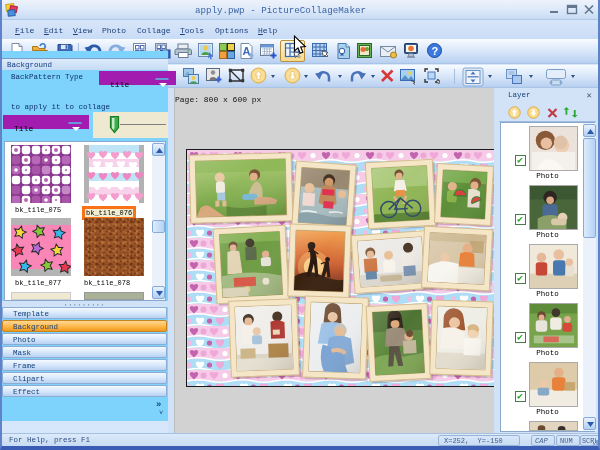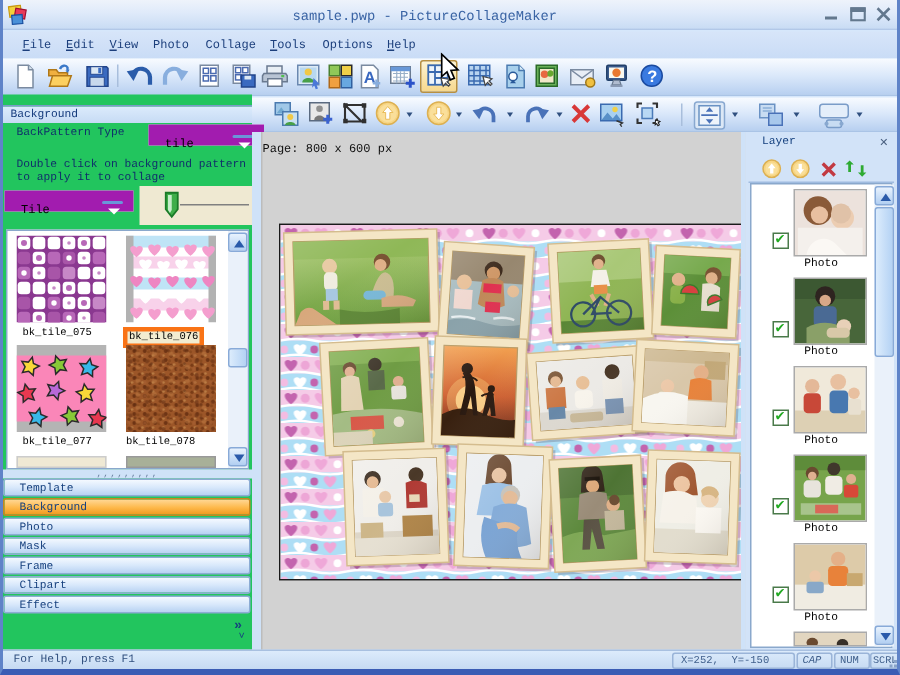--- a/index.html
+++ b/index.html
@@ -16,21 +16,21 @@
 .mi { position:absolute; top:5px; color:#1c3f7c;text-align:right; }
 #toolbar1 { position:absolute; left:2px; top:39px; width:596px; height:25px;
   background:linear-gradient(180deg,#f8fbff 0%,#d9e7fa 50%,#b8d0f0 100%); border-bottom:1px solid #aac4e6; }
 #toolbar2 { position:absolute; left:168px; top:65px; width:430px; height:23px;
   background:linear-gradient(180deg,#f8fbff 0%,#d9e7fa 50%,#b8d0f0 100%); border-bottom:1px solid #aac4e6; }
 .ti { position:absolute; top:3px; }
 .t2 { position:absolute; top:2px; }
 .caret { position:absolute; top:10px; width:0; height:0; border-left:2.5px solid transparent; border-right:2.5px solid transparent; border-top:3px solid #2f4f7f; }
 .tsep { position:absolute; top:4px; width:1px; height:15px; background:#a8bedc; }
 
-#leftpanel { position:absolute; left:2px; top:63px; width:166px; height:370px; background:#22c55e; font-size:7.5px; }
+#leftpanel { position:absolute; left:2px; top:51px; width:166px; height:370px; background:#7dd3fc; font-size:7.5px; }
 #lphead { position:absolute; left:0px; top:7px; width:166px; height:12px; border-top:1px solid #7a9cc8;
   background:linear-gradient(180deg,#dcebfc,#c6dbf4); color:#143a7c; }
 .combo { position:absolute; background:#fff; border:7px solid #a21caf; height:14px; }
 .combo .ctext { position:absolute; left:4px; top:2px; color:#000; font-size:8px; }
 .cbtn { position:absolute; right:0px; top:0px; bottom:0px; width:14px;
   background:linear-gradient(180deg,#cfe3fa,#8ab4ec); border:1px solid #6a96d8; border-radius:2px; }
 .cbtn:after { content:""; position:absolute; left:2.5px; top:4px; width:0; height:0;
   border-left:4px solid transparent; border-right:4px solid transparent; border-top:4.5px solid #fff; }
 #sliderbox { position:absolute; left:91px; top:61px; width:75px; height:26px; background:#efe9d2; }
 #patlist { position:absolute; left:2px; top:90px; width:162px; height:160px; background:#fff; border:1px solid #8aa8cc; }
@@ -67,21 +67,21 @@
 .spanel span { position:absolute; top:1px; }
 </style>
 </head>
 <body>
 <div id="titlebar"></div>
 <svg class="abs" style="left:5px;top:3px;z-index:5;" width="14" height="14" viewBox="0 0 14 14">
   <rect x="1" y="1" width="8" height="7" fill="#f4d23c" stroke="#c89a10" stroke-width="0.8" transform="rotate(-8 5 4)"></rect>
   <rect x="5" y="3" width="7" height="6" fill="#e83a5a" stroke="#a01030" stroke-width="0.8" transform="rotate(10 8 6)"></rect>
   <rect x="3" y="7" width="7" height="6" fill="#4a90d8" stroke="#1a50a0" stroke-width="0.8" transform="rotate(-5 6 10)"></rect>
 </svg>
-<div id="titletxt">sample.pwp - PictureCollageMaker</div>
+<div id="titletxt">apply.pwp - PictureCollageMaker</div>
 <svg class="abs" style="left:549px;top:0px;z-index:5;" width="48" height="18">
   <rect x="1" y="11" width="8" height="2" fill="#63788e"></rect>
   <rect x="18.5" y="5.5" width="9" height="8" fill="none" stroke="#63788e" stroke-width="1.4"></rect>
   <rect x="18" y="5" width="10" height="3" fill="#63788e"></rect>
   <path d="M36,5.5 L44,13.5 M44,5.5 L36,13.5" stroke="#63788e" stroke-width="1.7"></path>
 </svg>
 <div id="menubar">
   <span class="mi" style="left:13px;"><u>F</u>ile</span>
   <span class="mi" style="left:42px;"><u>E</u>dit</span>
   <span class="mi" style="left:71px;"><u>V</u>iew</span>
@@ -283,21 +283,20 @@
 </div>
 <div id="leftpanel">
   <div id="lphead">
       <span style="position:absolute;left:5px;top:2px;">Background</span>
     </div>
   <div style="position:absolute;left:9px;top:22px;color:#10306a;">BackPattern Type</div>
   <div class="combo" style="left:97px;top:20px;width:77px;">
       <span class="ctext">tile</span>
       <span class="cbtn"></span>
     </div>
-  <div style="position:absolute;left:9px;top:43px;color:#10306a;">Double click on background pattern</div>
   <div style="position:absolute;left:9px;top:52px;color:#10306a;">to apply it to collage</div>
   <div class="combo" style="left:1px;top:64px;width:86px;">
       <span class="ctext">Tile</span>
       <span class="cbtn"></span>
     </div>
   <div id="sliderbox">
     <div style="position:absolute;left:27px;top:12px;width:46px;height:1px;background:#808080;"></div>
     <svg style="position:absolute;left:16px;top:3px;" width="11" height="19" viewBox="0 0 11 19">
       <path d="M1.5,1.5 h8 v11 l-4,5 l-4,-5 z" fill="#3fae4a" stroke="#1a7a28" stroke-width="1.2"></path>
       <path d="M3,3 h2.5 v10 l-1.2,2 l-1.3,-2 z" fill="#c6ecca"></path>
@@ -863,21 +862,21 @@
     <div class="sthumb" style="left:82px;top:15px;height:100px;"></div>
     <div class="sbtn" style="left:82px;top:294px;">
         <svg width="9" height="8">
           <path d="M4.5,6 L8,1 L1,1 Z" fill="#2a5aaa"></path>
         </svg>
       </div>
   </div>
 </div>
 <div id="statusbar">
   <span style="position:absolute;left:7px;top:2px;">For Help, press F1</span>
-  <span class="spanel" style="left:446px;width:82px;">
+  <span class="spanel" style="left:436px;width:82px;">
       <span style="left:5px;">X=252,&nbsp;&nbsp;Y=-150</span>
     </span>
   <span class="spanel" style="left:529px;width:24px;">
       <span style="left:3px;font-style:italic;">CAP</span>
     </span>
   <span class="spanel" style="left:554px;width:24px;">
       <span style="left:3px;">NUM</span>
     </span>
   <span class="spanel" style="left:578px;width:23px;">
       <span style="left:1px;font-size:6.8px;">SCRL</span>

